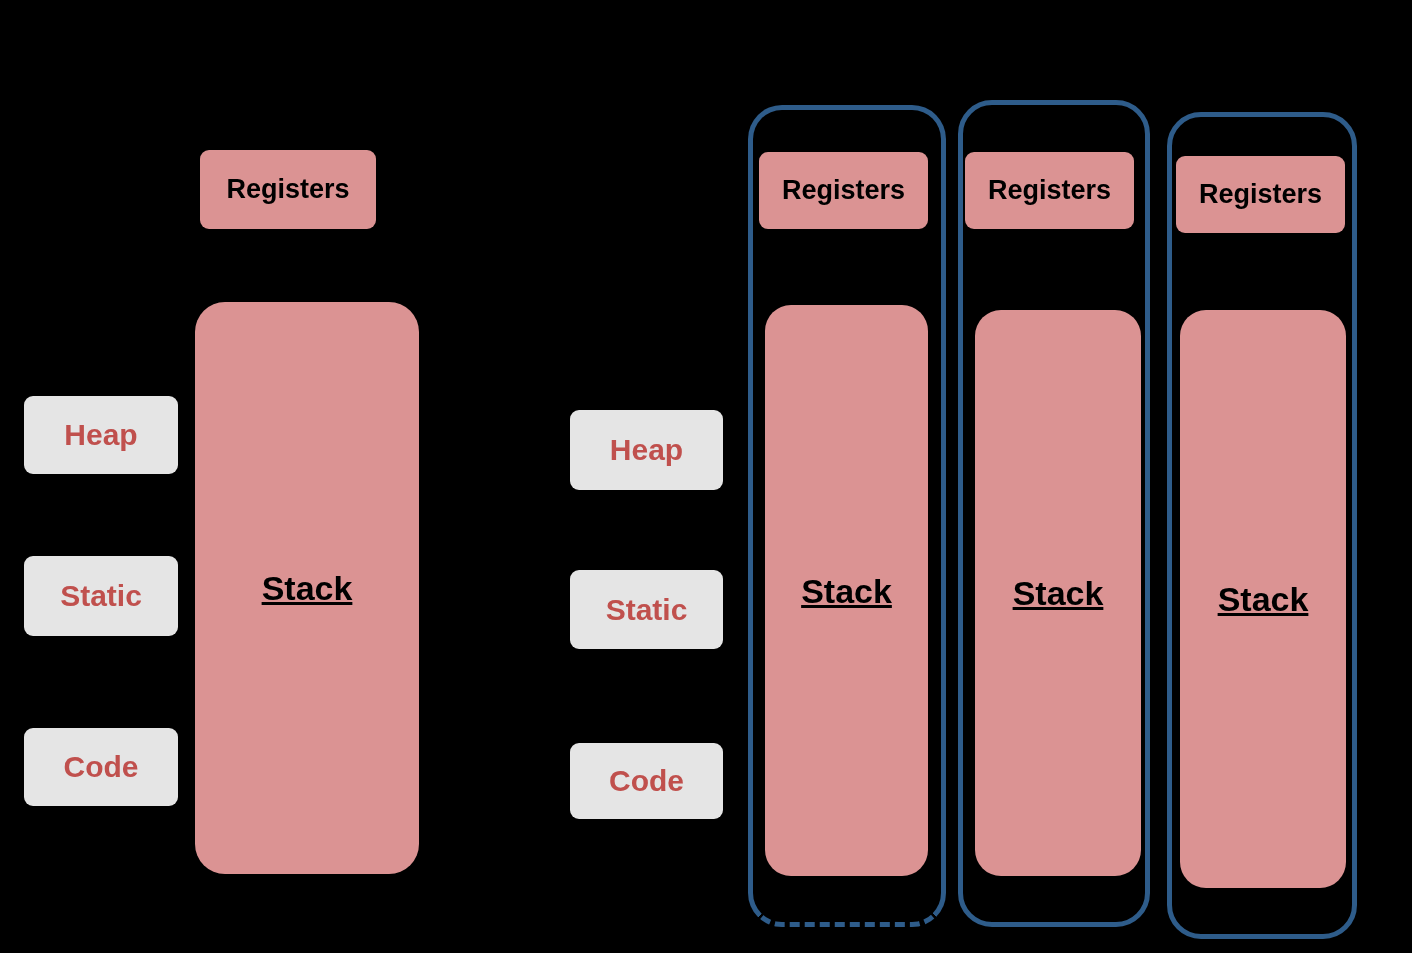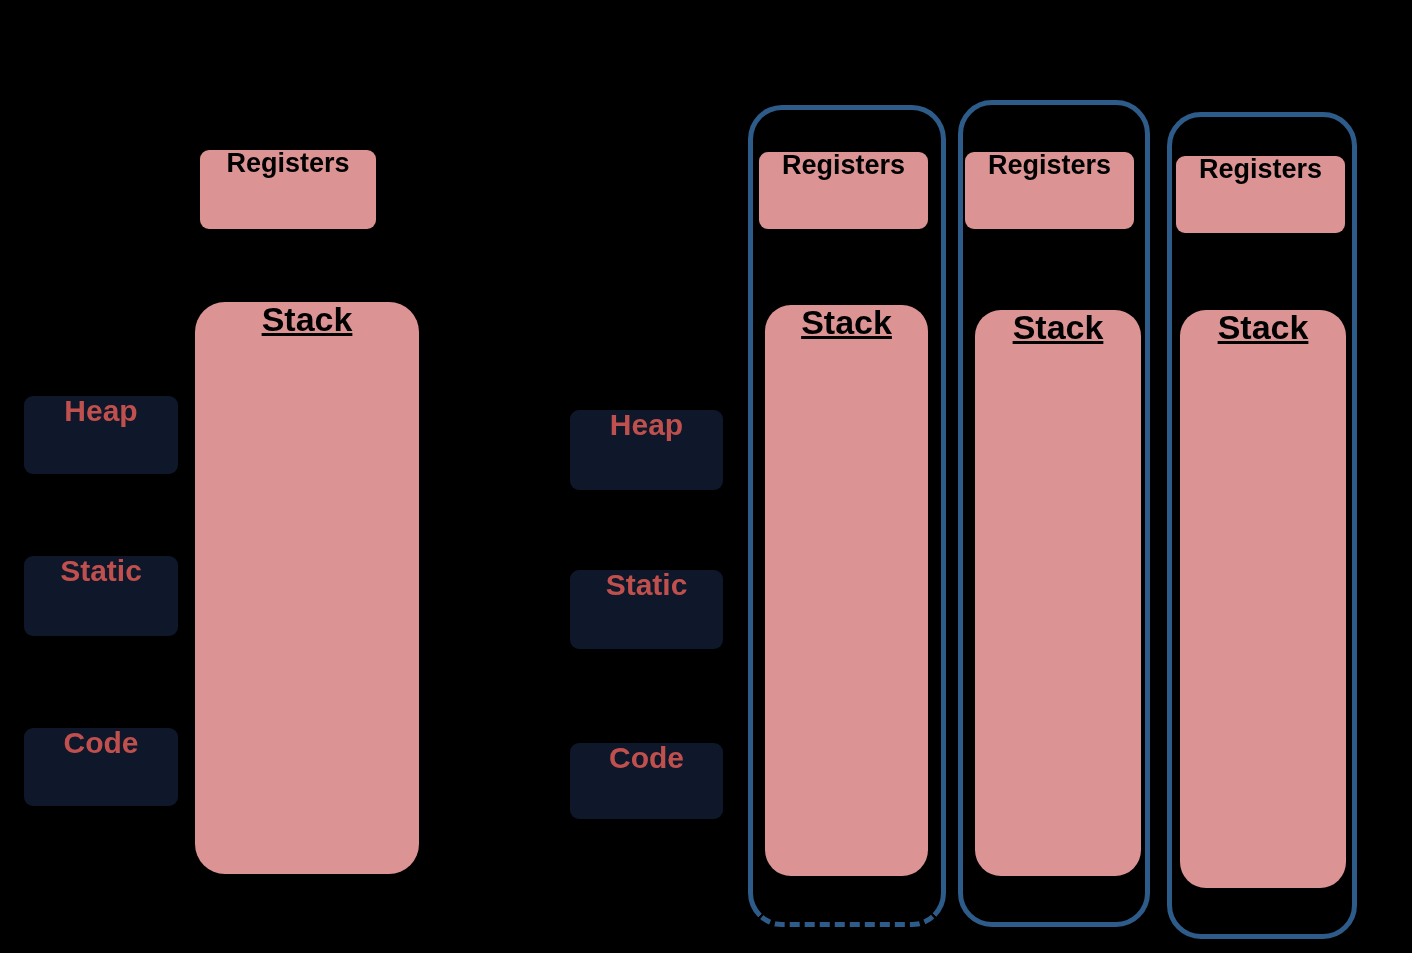--- a/index.html
+++ b/index.html
@@ -11,31 +11,31 @@
     position: relative;
     width: 1412px;
     height: 953px;
     background: #000000;
     overflow: hidden;
     font-family: "Liberation Sans", sans-serif;
   }
   .box {
     position: absolute;
     display: flex;
-    align-items: flex-start;
+    align-items: center;
     justify-content: center;
     box-sizing: border-box;
     line-height: 1;
   }
   .pink {
     background: #DB9393;
     color: #000000;
   }
   .green {
-    background: #0f172a;
+    background: #e5e5e5;
     color: #C0504D;
   }
   .registers-label {
     font-size: 27px;
     font-weight: 700;
     letter-spacing: 0px;
     white-space: nowrap;
   }
   .stack-label {
     font-size: 34px;

